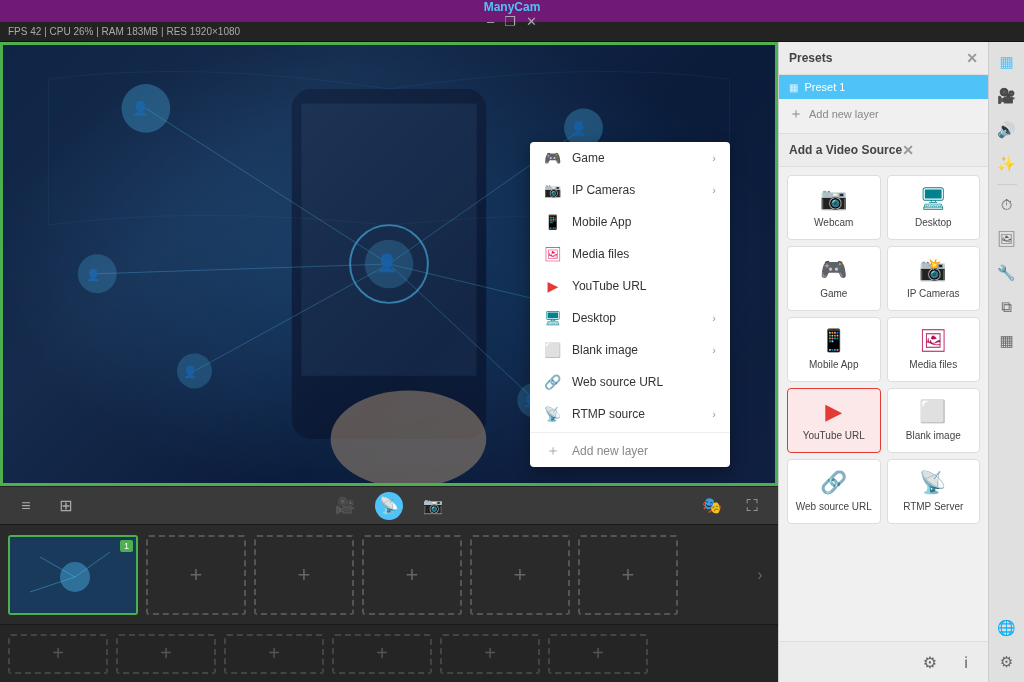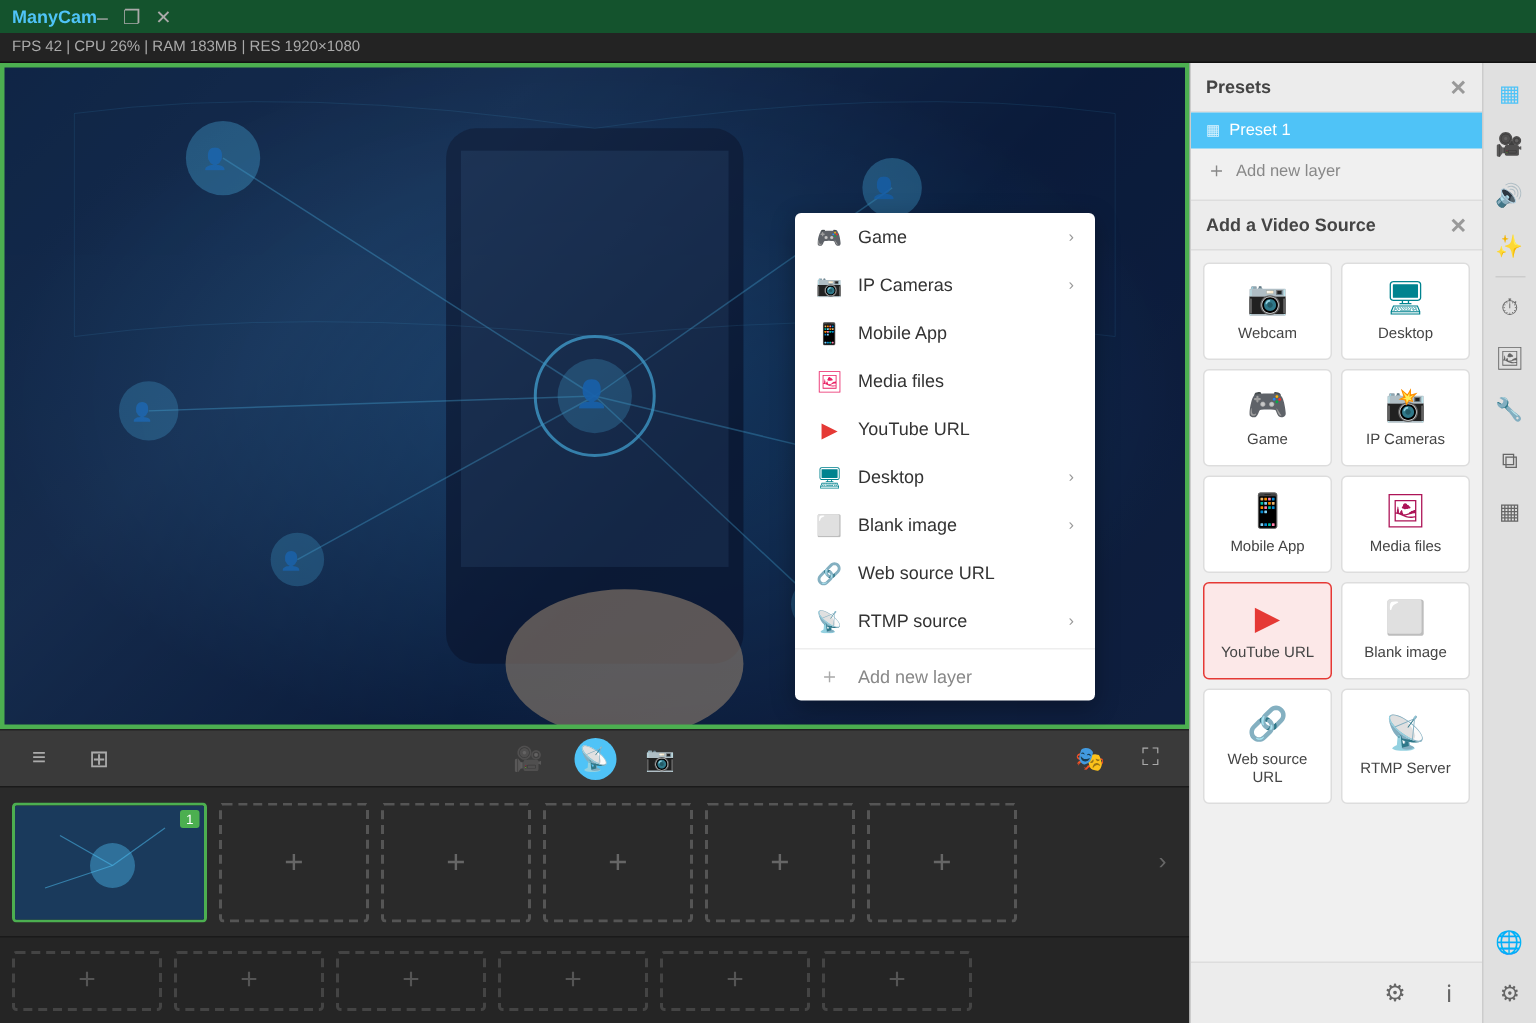--- a/index.html
+++ b/index.html
@@ -1,22 +1,22 @@
 <!DOCTYPE html>
 <html><head>
   <meta charset="utf-8">
   <style>
     * { margin: 0; padding: 0; box-sizing: border-box; }
     body { width: 1024px; height: 682px; background: #2b2b2b; font-family: 'Segoe UI', Arial, sans-serif; overflow: hidden; user-select: none; }
 
     
     #titlebar {
-      width: 100%; height: 22px; background: #14532d;
-      display: flex; align-items: center; 
-      padding: 0 8px; font-size: 11px; color: #ccc;
+      width: 100%; height: 22px; background: #701a75;
+      display: flex; align-items: center; justify-content: space-between;
+      padding: 0 8px; font-size: 11px; color: #ccc; flex-direction: column;
     }
     #titlebar-left { display: flex; align-items: center; gap: 6px; }
     #titlebar-logo { color: #4fc3f7; font-weight: bold; font-size: 12px; }
     #titlebar-right { display: flex; gap: 10px; }
     #titlebar-right span { cursor: pointer; color: #aaa; font-size: 13px; }
 
     
     #statsbar {
       width: 100%; height: 20px; background: #232323;
       display: flex; align-items: center; padding: 0 8px;
@@ -139,21 +139,21 @@
       padding: 6px 10px; display: flex; align-items: center; gap: 6px;
       font-size: 11px; color: #888; cursor: pointer;
     }
     .layer-item {
       padding: 5px 10px 5px 20px; display: flex; align-items: center; gap: 6px;
       font-size: 11px; color: #333; cursor: pointer;
     }
     .layer-dot { width: 10px; height: 10px; background: #4caf50; border-radius: 1px; flex-shrink: 0; }
     #video-source-header {
       padding: 8px 10px; font-size: 12px; color: #444; font-weight: 600;
-      display: flex; align-items: center; justify-content: space-between;
+      display: flex; align-items: center; 
       background: #ececec; border-bottom: 1px solid #ddd;
     }
     #video-source-close { cursor: pointer; color: #999; font-size: 14px; }
     .source-grid {
       display: grid; grid-template-columns: 1fr 1fr; gap: 6px; padding: 8px;
     }
     .source-tile {
       background: white; border-radius: 4px; border: 1px solid #ddd;
       display: flex; flex-direction: column; align-items: center; justify-content: center;
       padding: 10px 6px; cursor: pointer; gap: 5px; min-height: 65px;
@@ -351,21 +351,21 @@
     <div id="bottom-row">
       <div class="bottom-add">+</div>
       <div class="bottom-add">+</div>
       <div class="bottom-add">+</div>
       <div class="bottom-add">+</div>
       <div class="bottom-add">+</div>
       <div class="bottom-add">+</div>
     </div>
   </div>
 
-  <div style="display:flex; flex-direction:column; width:195px; background:#f0f0f0; border-left:1px solid #ccc; height:100%; position:relative;">
+  <div style="display:flex; flex-direction:column; width:210px; background:#f0f0f0; border-left:1px solid #ccc; height:100%; position:relative;">
 
     <div id="presets-header">
       <span>Presets</span>
       <span id="presets-close">✕</span>
     </div>
 
     <div class="preset-item">
       <span style="font-size:10px; opacity:0.8;">▦</span>
       <span>Preset 1</span>
     </div>

